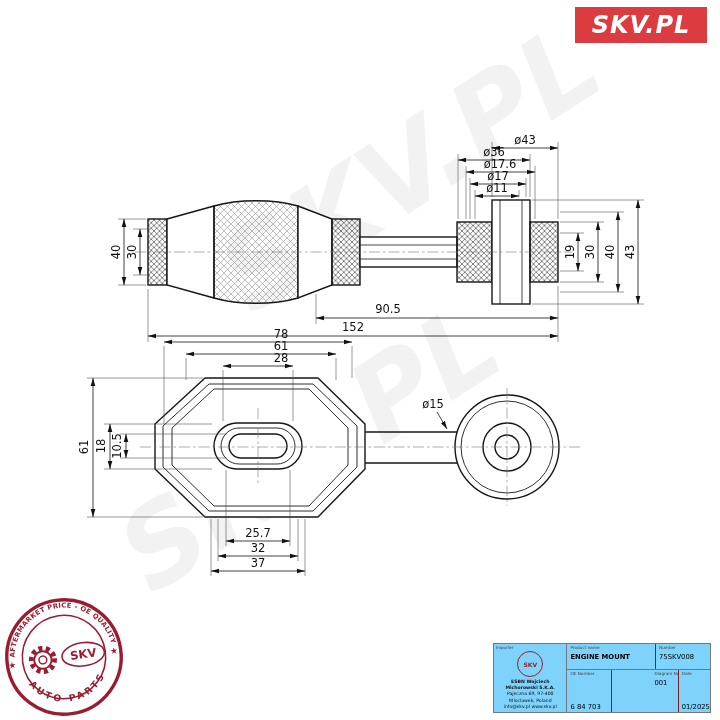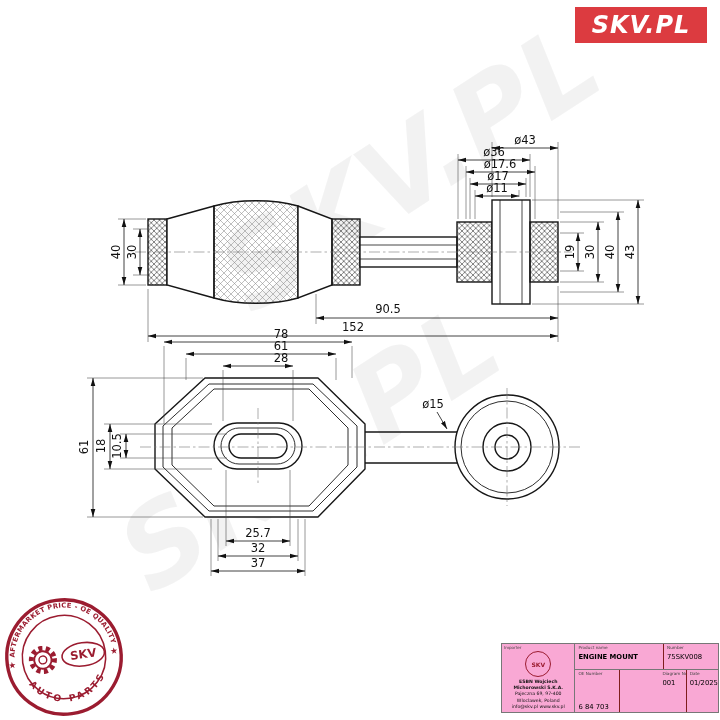--- a/index.html
+++ b/index.html
@@ -22,39 +22,39 @@
 
   
   .logo{position:absolute;top:7px;right:13px;width:132px;height:36px;background:#dc3b40;
         color:#fff;font-weight:bold;font-style:italic;font-size:24px;letter-spacing:1px;
         display:flex;align-items:center;justify-content:center;}
 
   
   .stamp{position:absolute;left:1px;top:594px;width:126px;height:126px;}
 
   
-  .titleblock{position:absolute;right:1px;bottom:7px;width:216px;height:68px;
-              border:1px solid #777;display:flex;background:#f9a8d4;}
+  .titleblock{position:absolute;right:9px;bottom:7px;width:216px;height:68px;
+              border:1px solid #777;display:flex;background:#7dd3fc;}
   .tb-left{width:97px;position:relative;padding:2px;display:flex;flex-direction:column;align-items:center;}
   .tb-importer{position:absolute;top:1px;left:2px;font-size:4px;color:#444;}
   .mini-logo{width:24px;height:24px;border:1.5px solid #9b1c30;border-radius:50%;
              display:flex;align-items:center;justify-content:center;margin-top:5px;flex:none;}
   .mini-logo span{font-size:6px;font-weight:bold;color:#9b1c30;}
   .tb-address{margin-top:2px;font-size:4.6px;line-height:1.35;text-align:center;color:#111;}
   .tb-address .l1{font-weight:bold;}
   .tb-right{flex:1;display:flex;flex-direction:column;border-left:1px solid #777;}
   .tb-row{flex:1;display:flex;}
   .tb-row.first{border-bottom:1px solid #777;}
   .tb-cell{padding:1px 3px;display:flex;flex-direction:column;min-width:0;}
   .tb-cell + .tb-cell{border-left:1px solid #7f1d1d;}
   .tb-label{font-size:4.2px;color:#444;white-space:nowrap;}
   .tb-val{font-size:6.8px;color:#000;margin-top:3px;white-space:nowrap;}
   .tb-val.bold{font-weight:bold;}
   .c-product{flex:1.7;}.c-number{flex:1;}
-  .c-oe{flex:1.5;gap:24px;}.c-diag{flex:0.8;padding-left:42px;}.c-date{flex:1;}
+  .c-oe{flex:1.5;gap:24px;}.c-diag{flex:0.8;padding-left:42px;}.c-date{flex:1;justify-content:space-between;}
 </style>
 </head>
 <body>
 
 <div class="page">
 
   <svg class="drawing" viewBox="0 0 720 720" width="720" height="720">
     <defs>
       <marker id="arr" viewBox="0 0 8 6" refX="8" refY="3" markerWidth="8" markerHeight="6" orient="auto-start-reverse" markerUnits="userSpaceOnUse">
         <path d="M0,0.7 L8,3 L0,5.3 Z" fill="#111"></path>

